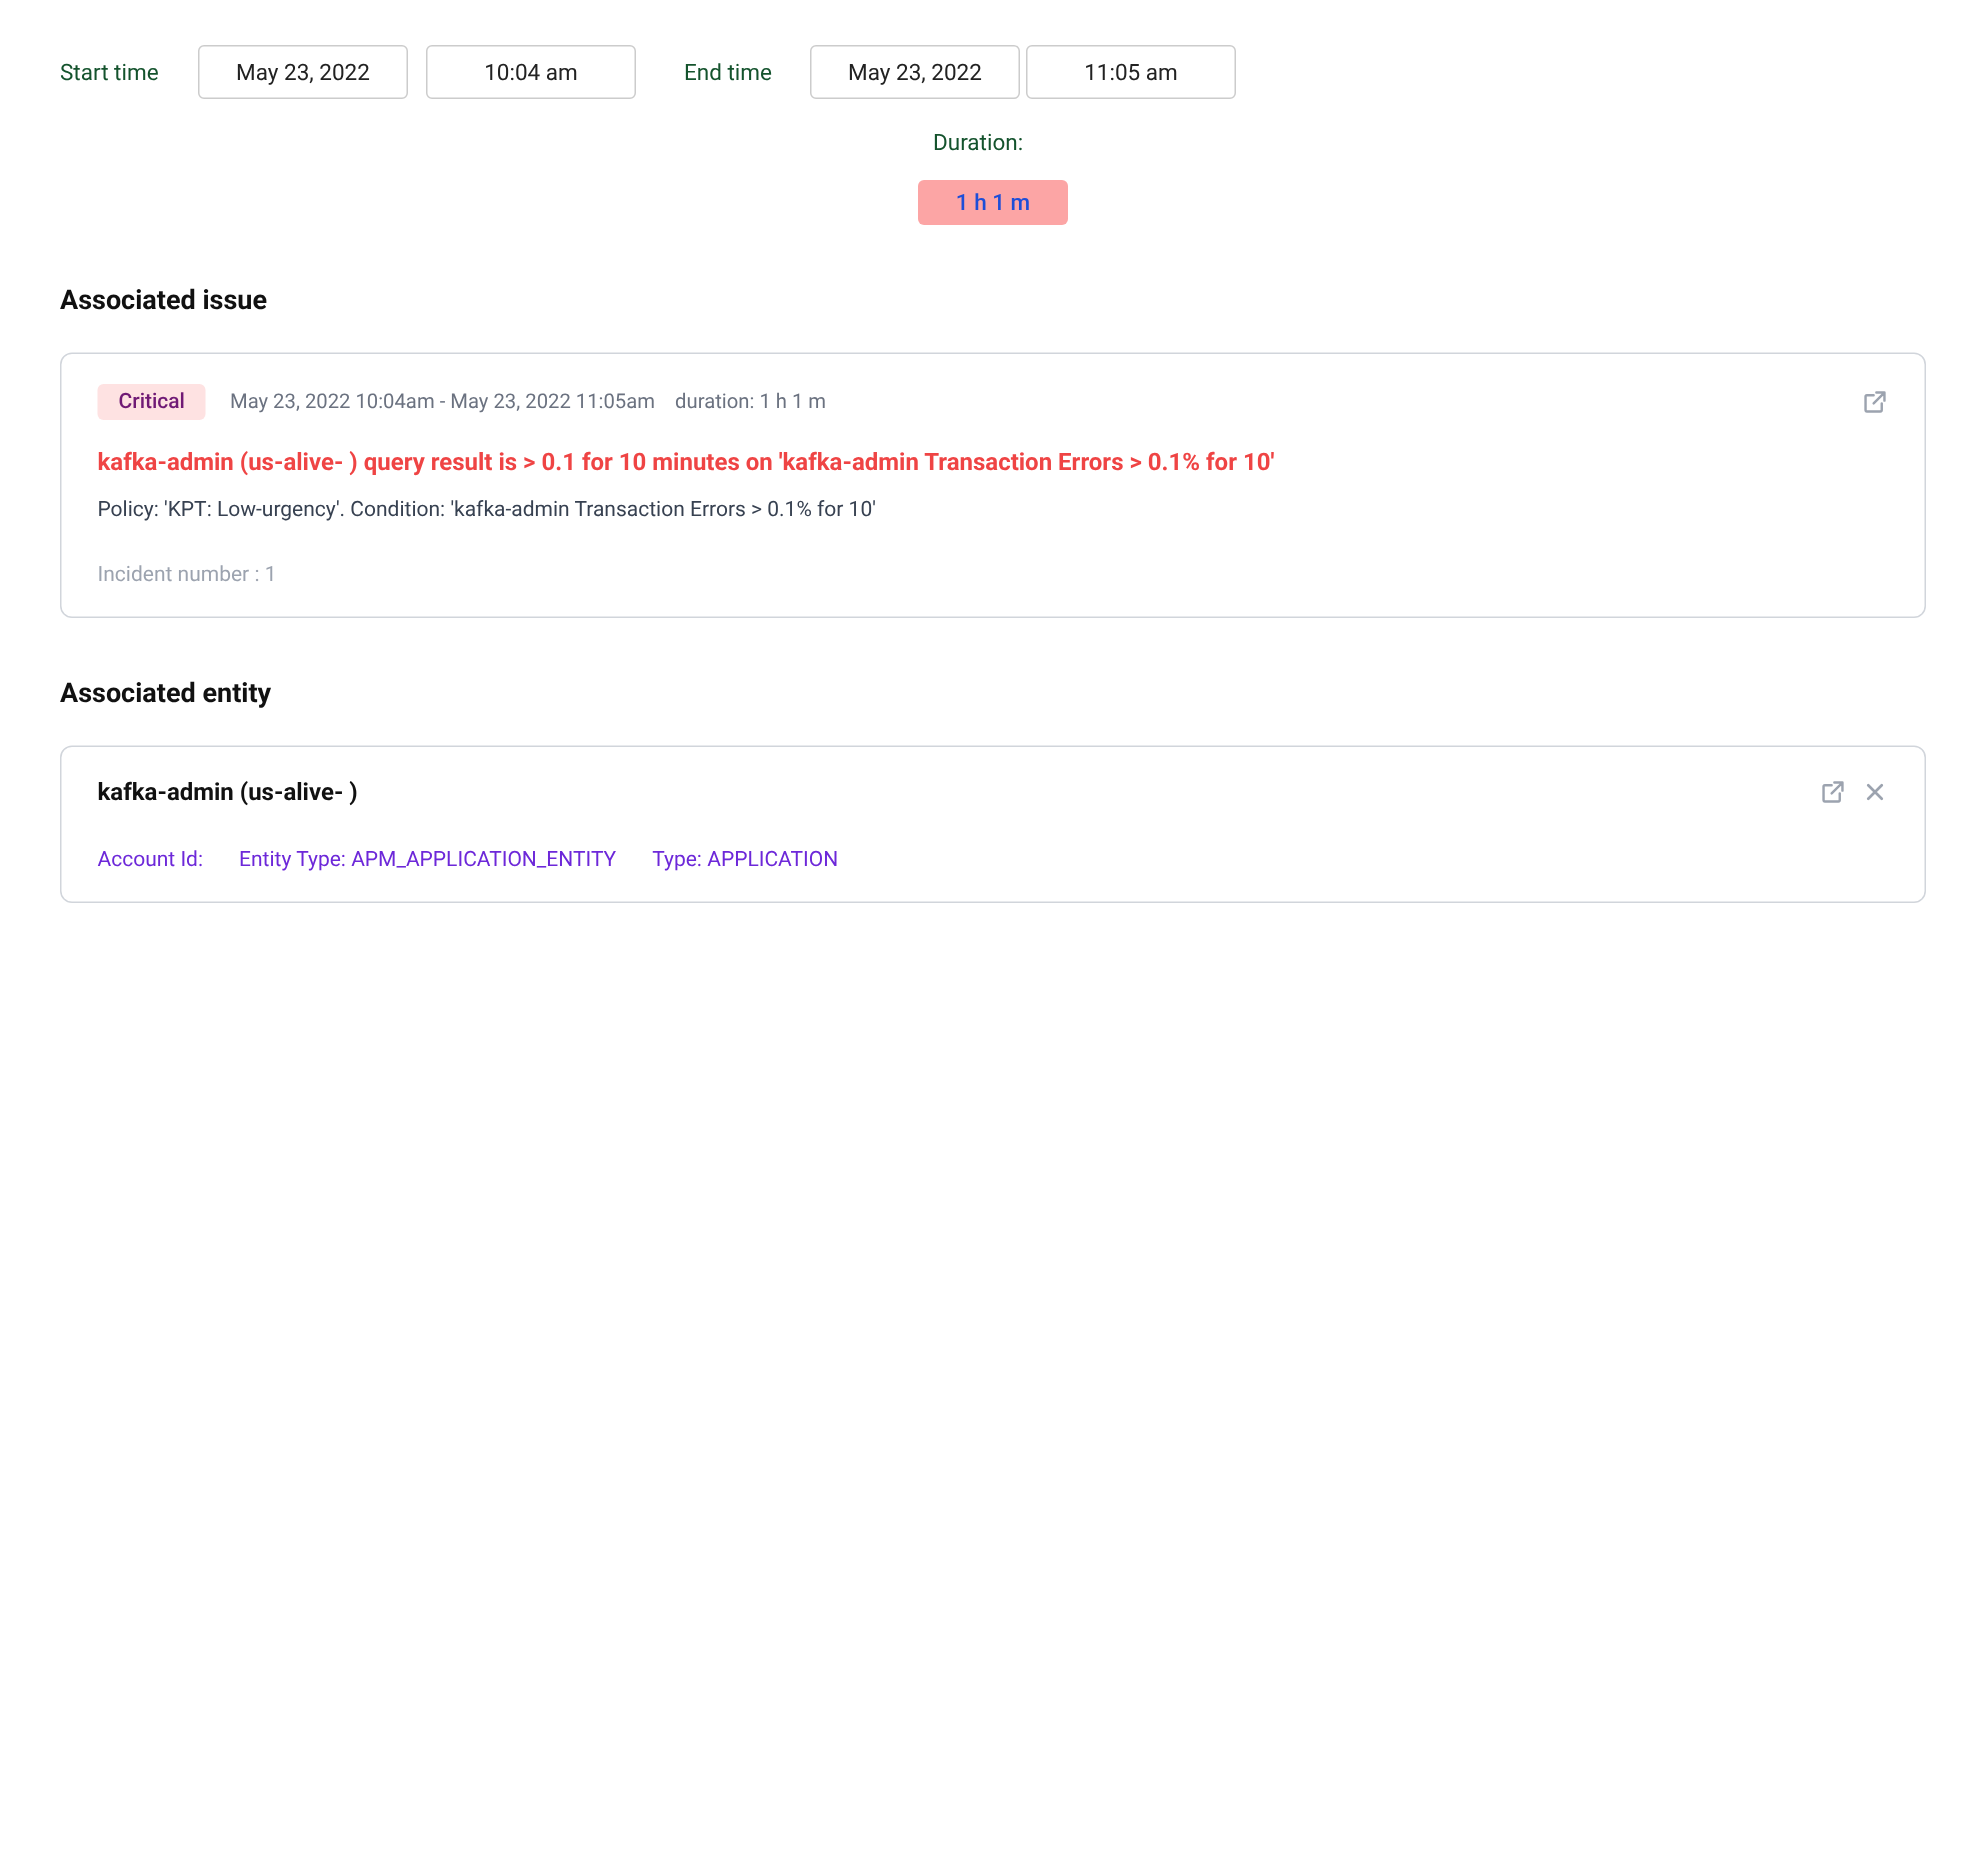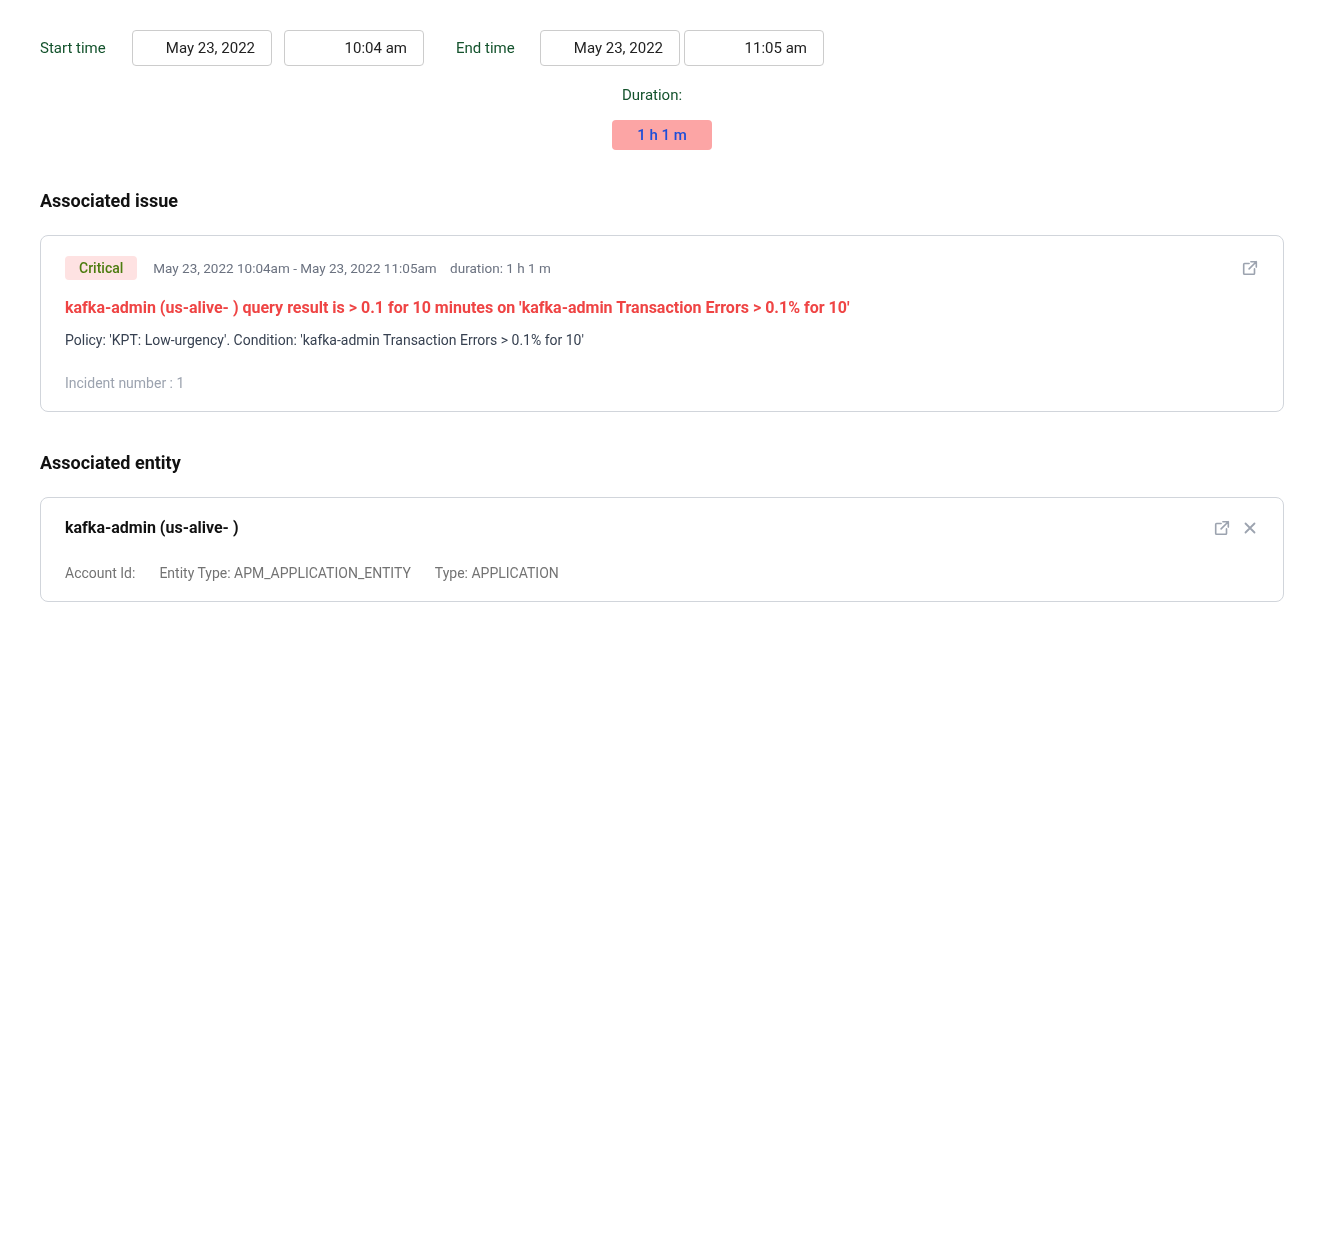--- a/index.html
+++ b/index.html
@@ -44,21 +44,21 @@
     }
 
     .time-box {
       border: 1.5px solid #ccc;
       border-radius: 4px;
       padding: 8px 16px;
       font-size: 15px;
       color: #222;
       background: #fff;
       min-width: 140px;
-      text-align: right;
+      text-align: center;
     }
 
     .end-time-group {
       display: flex;
       align-items: center;
       gap: 4px;
       margin-left: 20px;
     }
 
     .duration-row {
@@ -95,21 +95,21 @@
     .card-header {
       display: flex;
       align-items: center;
       gap: 16px;
       margin-bottom: 16px;
       flex-wrap: wrap;
     }
 
     .badge-critical {
       background: #fee2e2;
-      color: #4d7c0f;
+      color: #701a75;
       border-radius: 4px;
       padding: 4px 14px;
       font-size: 14px;
       font-weight: 500;
       flex-shrink: 0;
     }
 
     .card-meta {
       font-size: 13.5px;
       color: #6b7280;
@@ -171,21 +171,21 @@
     }
 
     .entity-id {
       font-size: 14px;
       color: #374151;
       margin-bottom: 12px;
     }
 
     .entity-meta {
       font-size: 14px;
-      color: #737373;
+      color: #6d28d9;
       display: flex;
       gap: 24px;
       flex-wrap: wrap;
     }
 
     svg.icon {
       display: inline-block;
       vertical-align: middle;
     }
   </style>

